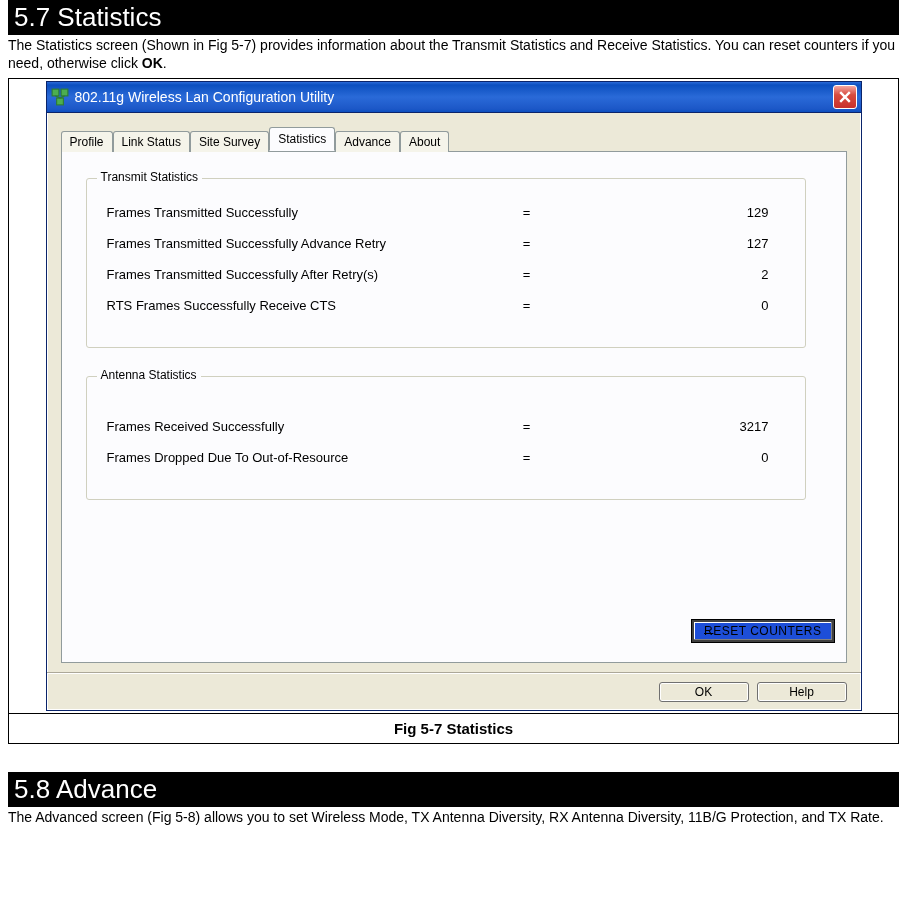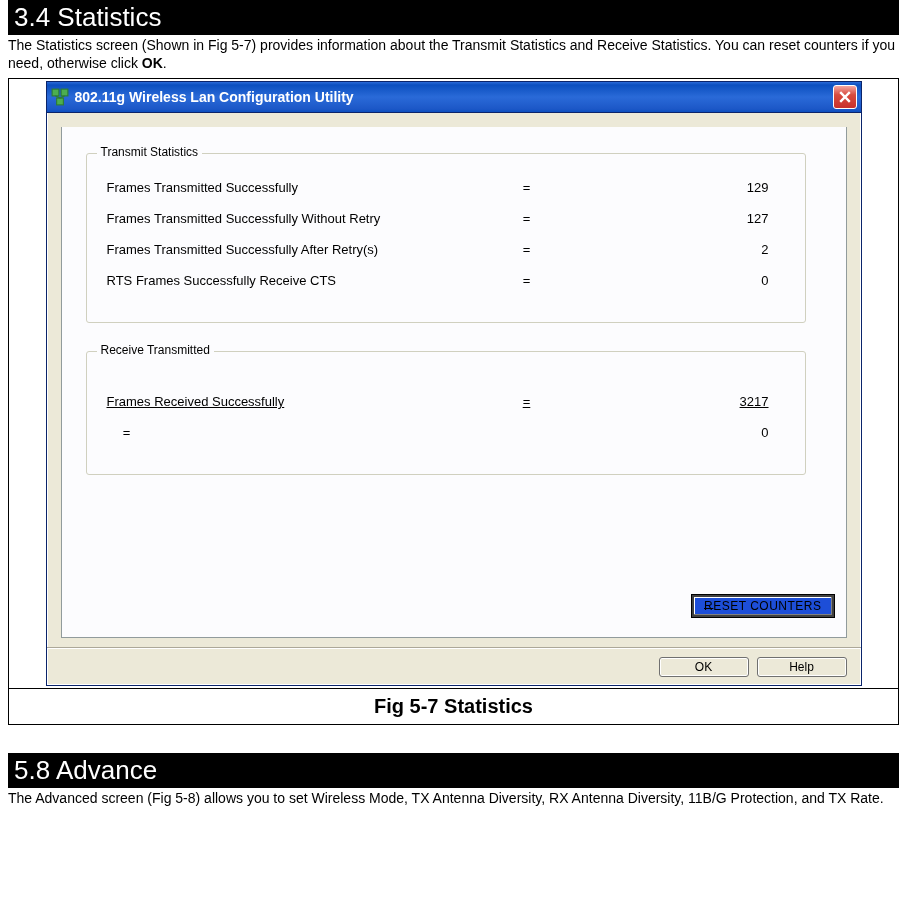--- a/index.html
+++ b/index.html
@@ -30,21 +30,21 @@
   .fig-frame {
     border: 1px solid #000;
     padding: 2px 2px 2px 2px;
     margin-bottom: 0;
   }
   .fig-caption-row {
     border: 1px solid #000;
     border-top: none;
     text-align: center;
     font-weight: bold;
-    font-size: 20px;
+    font-size: 15px;
     padding: 6px 0;
     margin-bottom: 28px;
   }
   
   .xp-window {
     width: 814px;
     margin: 0 auto;
     border: 1px solid #0a246a;
     background: #ece9d8;
     box-shadow: 0 0 0 1px #fff inset;
@@ -62,21 +62,21 @@
     width: 18px;
     height: 18px;
     margin-right: 6px;
     display: inline-flex;
     align-items: center;
     justify-content: center;
   }
   .xp-title-text {
     color: #fff;
     font-size: 14px;
-    font-weight: bold;
+    font-weight: normal;
     flex: 1;
     white-space: nowrap;
   }
   .xp-close {
     width: 22px;
     height: 22px;
     background: linear-gradient(to bottom, #f5a7a1, #d84c3f 40%, #c9302c);
     border: 1px solid #fff;
     border-radius: 3px;
     display: flex;
@@ -198,21 +198,21 @@
     width: 88px;
     text-align: center;
     box-shadow: inset 0 0 0 1px #fff;
   }
 </style>
 </head>
 <body>
 
 <div class="page">
 
-  <div class="section-header">3.4 Statistics</div>
+  <div class="section-header">5.7 Statistics</div>
   <div class="body-text">
     <span>The Statistics screen (Shown in Fig 5-7) provides information about the Transmit Statistics and Receive Statistics. You can reset counters if you need, otherwise click </span><b>OK</b><span>.</span>
   </div>
 
   <div class="fig-frame">
     <div class="xp-window">
       <div class="xp-titlebar">
         <span class="xp-title-icon">
           <svg viewBox="0 0 16 16">
             <rect x="1" y="1" width="6" height="6" fill="#4caf50" stroke="#2e7d32"></rect>
@@ -223,54 +223,63 @@
           </svg>
         </span>
         <span class="xp-title-text">802.11g Wireless Lan Configuration Utility</span>
         <span class="xp-close">
           <svg viewBox="0 0 10 10">
               <path d="M1 1 L9 9 M9 1 L1 9" stroke="#fff" stroke-width="2"></path>
             </svg>
         </span>
       </div>
       <div class="xp-body">
+        <div class="tabstrip">
+          <div class="tab">Profile</div>
+          <div class="tab">Link Status</div>
+          <div class="tab">Site Survey</div>
+          <div class="tab active">Statistics</div>
+          <div class="tab">Advance</div>
+          <div class="tab">About</div>
+        </div>
         <div class="tabpanel">
 
           <div class="groupbox">
             <div class="groupbox-legend">Transmit Statistics</div>
             <div class="stat-row">
               <span class="stat-label">Frames Transmitted Successfully</span>
               <span class="stat-eq">=</span>
               <span class="stat-val">129</span>
             </div>
             <div class="stat-row">
-              <span class="stat-label">Frames Transmitted Successfully  Without Retry</span>
+              <span class="stat-label">Frames Transmitted Successfully  Advance Retry</span>
               <span class="stat-eq">=</span>
               <span class="stat-val">127</span>
             </div>
             <div class="stat-row">
               <span class="stat-label">Frames Transmitted Successfully After Retry(s)</span>
               <span class="stat-eq">=</span>
               <span class="stat-val">2</span>
             </div>
             <div class="stat-row">
               <span class="stat-label">RTS Frames Successfully Receive CTS</span>
               <span class="stat-eq">=</span>
               <span class="stat-val">0</span>
             </div>
           </div>
 
           <div class="groupbox" style="margin-bottom:70px;">
-            <div class="groupbox-legend">Receive Transmitted</div>
-            <div class="stat-row" style="margin-top:24px;text-decoration:underline;">
+            <div class="groupbox-legend">Antenna Statistics</div>
+            <div class="stat-row" style="margin-top:24px;">
               <span class="stat-label">Frames Received Successfully</span>
               <span class="stat-eq">=</span>
               <span class="stat-val">3217</span>
             </div>
             <div class="stat-row">
+              <span class="stat-label">Frames Dropped Due To Out-of-Resource</span>
               <span class="stat-eq">=</span>
               <span class="stat-val">0</span>
             </div>
           </div>
 
           <button class="reset-btn"><span class="u">R</span><span>ESET COUNTERS</span></button>
         </div>
       </div>
       <div class="bottom-bar">
         <div class="xp-btn">OK</div>

